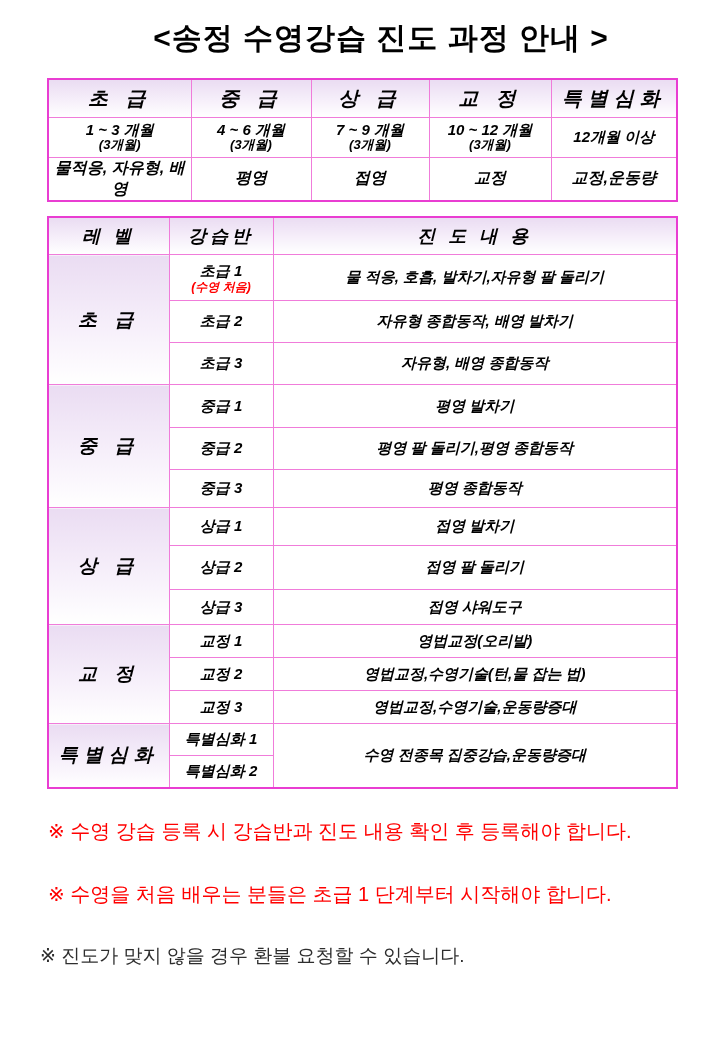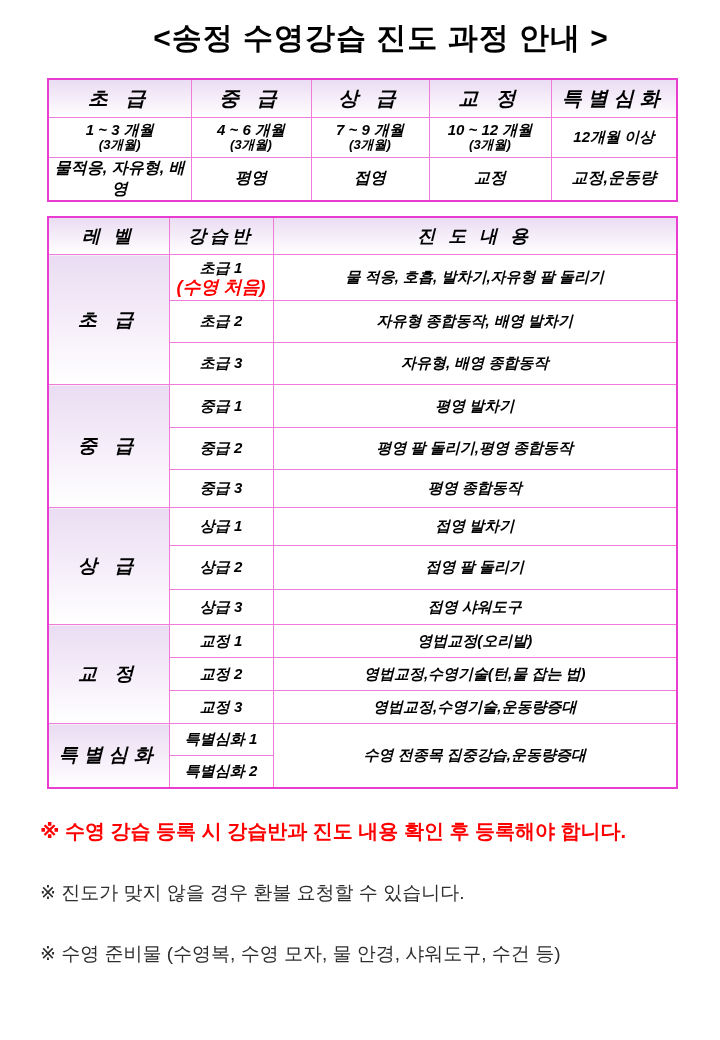--- a/index.html
+++ b/index.html
@@ -28,28 +28,28 @@
   #t1 tr.r-months{height:40px;}
   #t1 tr.r-content{height:34px;}
   .period{font-size:15px;line-height:1.15;}
   .period .sub{font-size:13px;display:block;}
   #t1 .content{font-size:16px;}
   
   #t2 th{font-size:18px;letter-spacing:4px;text-align:center;}
   #t2 .level{font-size:19px;letter-spacing:6px;}
   #t2 .cls{font-size:15px;}
   #t2 .cont{font-size:15px;}
-  .rednote{color:#ff0000;font-size:18px;line-height:1.05;display:block;}
+  .rednote{color:#ff0000;font-size:12px;line-height:1.05;display:block;}
   tr.h38{height:38px;} tr.h46{height:46px;} tr.h42{height:42px;}
   tr.h43{height:43px;} tr.h38b{height:38px;} tr.h44{height:44px;}
   tr.h35{height:35px;} tr.h33{height:33px;} tr.h32{height:32px;}
   
   .notes{margin:30px 0 0 40px;}
   .note{margin:0 0 39px 0;font-size:19px;line-height:1.2;}
-  .note.red{color:#ff0000;font-weight:700;font-size:20px;}
+  .note.red{color:#ff0000;font-weight:400;font-size:20px;margin-left:8px;}
   .note.dark{color:#2e2e2e;font-weight:400;}
 </style>
 </head>
 <body>
 
 <h1 class="title">&lt;송정 수영강습 진도 과정 안내 &gt;</h1>
 
 <table id="t1">
   <colgroup>
     <col style="width:143px">
@@ -158,15 +158,15 @@
     <td class="cont" rowspan="2">수영 전종목 집중강습,운동량증대</td>
   </tr>
   <tr class="h32">
     <td class="cls">특별심화 2</td>
   </tr>
 </tbody>
   </table>
 
 <div class="notes">
   <p class="note red">※ 수영 강습 등록 시 강습반과 진도 내용 확인 후 등록해야 합니다.</p>
+  <p class="note red">※ 수영을 처음 배우는 분들은 초급 1 단계부터 시작해야 합니다.</p>
   <p class="note dark">※ 진도가 맞지 않을 경우 환불 요청할 수 있습니다.</p>
-  <p class="note dark">※ 수영 준비물 (수영복, 수영 모자, 물 안경, 샤워도구, 수건 등)</p>
 </div>
 
 </body></html>

